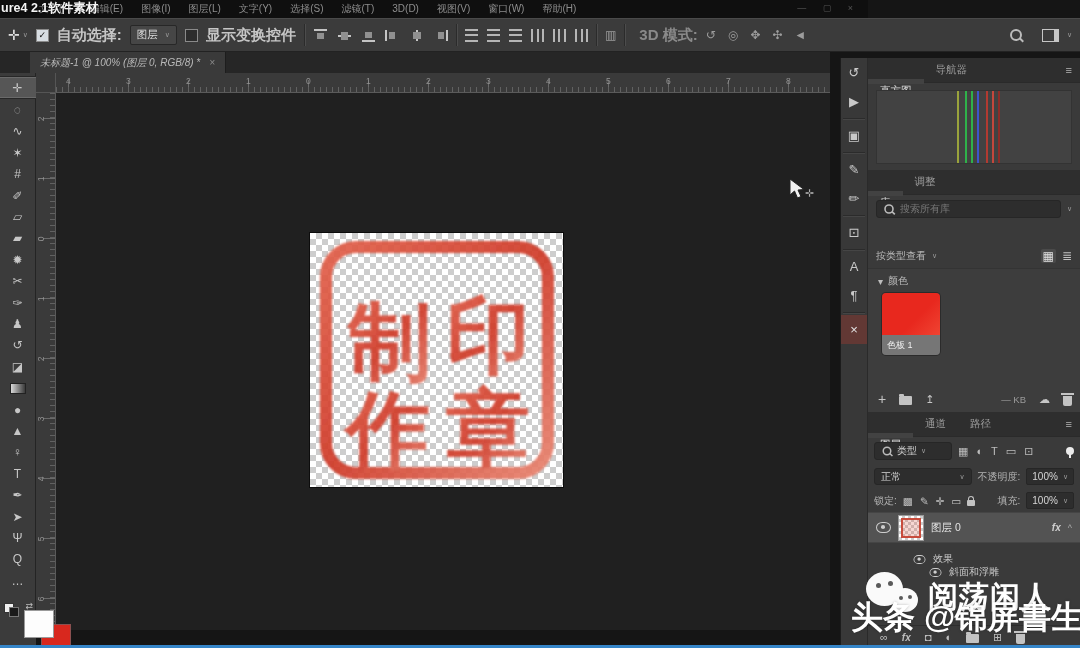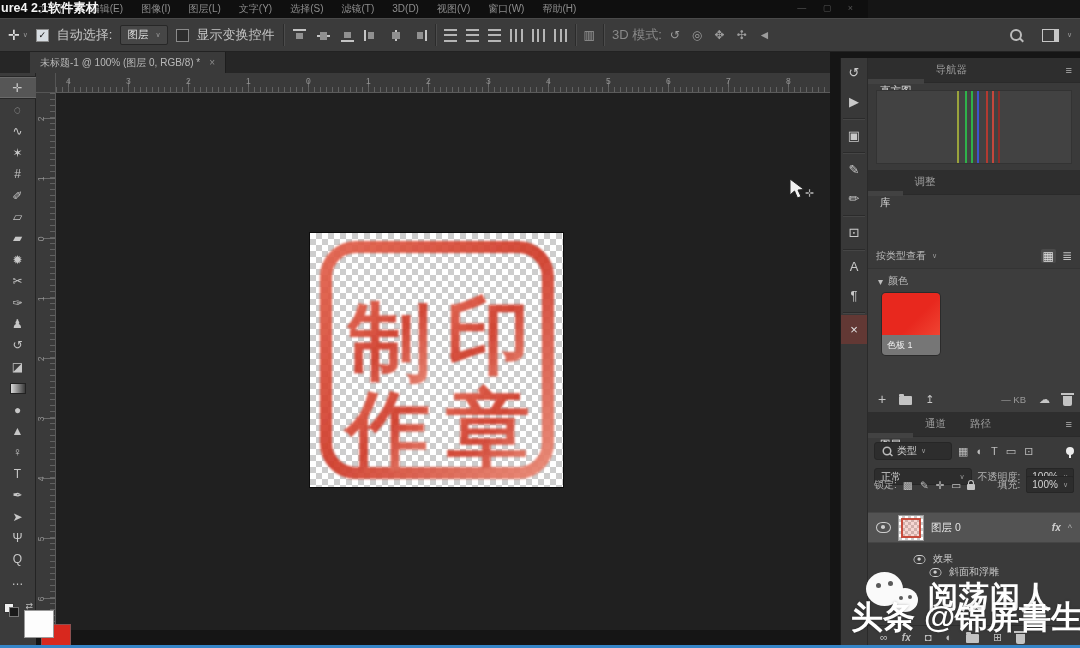--- a/index.html
+++ b/index.html
@@ -13,22 +13,22 @@
   .vidcaption{position:absolute;left:1px;top:0px;font-size:12.5px;font-weight:700;color:#f4f4f4;z-index:30;text-shadow:0 1px 2px rgba(0,0,0,.6);}
   .winctl{position:absolute;right:8px;top:3px;font-size:9px;color:#555;letter-spacing:7px;}
 
   
   .optionsbar{position:absolute;left:0;top:18px;width:1080px;height:34px;background:#3b3b3b;
      border-top:1px solid #4a4a4a;border-bottom:1px solid #222;display:flex;align-items:center;padding:0 8px;gap:8px;box-sizing:border-box;}
   .obtool{display:flex;align-items:center;gap:3px;color:#e0e0e0;font-size:14px;}
   .caret{font-size:7px;color:#999;}
   .cb{width:11px;height:11px;border:1px solid #8a8a8a;background:#2c2c2c;display:flex;align-items:center;justify-content:center;font-size:9px;color:#111;}
   .cb.on{background:#d7dde2;}
-  .oblabel{font-size:13px;color:#c6c6c6;white-space:nowrap;}
-  .oblabel.dim{color:#8a8a8a;}
+  .oblabel{font-size:15px;color:#c6c6c6;white-space:nowrap;font-weight:bold;}
+  .oblabel.dim{color:#8a8a8a;margin-left:6px;}
   .sel{height:18px;background:#464646;border:1px solid #272727;border-radius:2px;display:flex;align-items:center;padding:0 6px;gap:7px;font-size:10.5px;color:#ddd;}
   .vsep{width:1px;height:22px;background:#2b2b2b;box-shadow:1px 0 0 #4c4c4c;}
   .iconrow{display:flex;align-items:center;gap:9px;}
   .ai{width:15px;height:13px;position:relative;display:inline-block;}
   .ai::before{content:'';position:absolute;background:#c4c4c4;}
   .ai::after{content:'';position:absolute;background:#909090;}
   .ai.at::before{left:1px;right:1px;top:0;height:2px}.ai.at::after{left:4px;top:4px;width:7px;height:6px}
   .ai.avc::before{left:1px;right:1px;top:6px;height:2px}.ai.avc::after{left:4px;top:3px;width:7px;height:8px}
   .ai.ab::before{left:1px;right:1px;bottom:0;height:2px}.ai.ab::after{left:4px;bottom:4px;width:7px;height:6px}
   .ai.al::before{top:1px;bottom:1px;left:0;width:2px}.ai.al::after{left:4px;top:3px;width:6px;height:7px}
@@ -38,21 +38,21 @@
   .di.dv{background:repeating-linear-gradient(180deg,#b5b5b5 0 2px,transparent 2px 5.5px);}
   .di.dh{background:repeating-linear-gradient(90deg,#b5b5b5 0 2px,transparent 2px 5.5px);}
   .glyphico{font-size:12px;color:#9c9c9c;}
   .mag{width:8px;height:8px;border:2px solid #bbb;border-radius:50%;position:relative;display:inline-block;}
   .mag::after{content:'';position:absolute;width:5px;height:2px;background:#bbb;transform:rotate(45deg);right:-4px;bottom:-2px;}
   .wsico{width:15px;height:11px;border:1px solid #c5c5c5;position:relative;display:inline-block;}
   .wsico::after{content:'';position:absolute;right:0;top:0;width:4px;height:100%;background:#c5c5c5;}
 
   
   .tabbar{position:absolute;left:0;top:52px;width:830px;height:21px;background:#262626;border-bottom:1px solid #191919;}
-  .doctab{position:absolute;left:30px;top:0;height:21px;background:#3a3a3a;display:flex;align-items:center;gap:9px;padding:0 10px;border-right:1px solid #1d1d1d;}
+  .doctab{position:absolute;left:30px;top:0;height:21px;background:#3a3a3a;display:flex;align-items:center;gap:9px;padding:0 10px;border-right:1px solid #1d1d1d;font-style:italic;}
   .doctab .t{font-size:10px;color:#b9b9b9;white-space:nowrap;}
   .doctab .x{font-size:10px;color:#8a8a8a;}
 
   
   .toolbar{position:absolute;left:0;top:73px;width:36px;height:557px;background:#3b3b3b;border-right:1px solid #242424;box-sizing:border-box;}
   .tools{display:flex;flex-direction:column;align-items:center;padding-top:3px;}
   .tool{width:28px;height:21.4px;display:flex;align-items:center;justify-content:center;font-size:12px;color:#c7c7c7;border-radius:2px;}
   .tool.sel{background:#565656;box-shadow:inset 0 0 0 1px #6a6a6a;}
   .gradico{width:14px;height:9px;background:linear-gradient(90deg,#d8d8d8,#3a3a3a);display:inline-block;border:1px solid #222;}
   .minifb{position:absolute;left:3px;top:528px;width:30px;height:14px;}
@@ -353,20 +353,27 @@
           <div class="histline" style="left: 59.5%; background: rgb(196, 71, 60);"></div>
           <div class="histline" style="left: 62.5%; background: rgb(140, 45, 40);"></div>
         </div>
     </div>
 
     <div class="panel" style="top:112px;height:98px;">
       <div class="ptabs">
         <div class="ptab on">库</div>
         <div class="ptab">调整</div>
       </div>
+      <div class="librow" style="top:30px;">
+        <div class="field" style="flex:1;">
+          <span class="mag" style="transform:scale(.8);"></span>
+          <span class="ph">搜索所有库</span>
+        </div>
+        <span class="caret">∨</span>
+      </div>
       <div class="librow" style="top:79px;font-size:10px;color:#b8b8b8;">
         <span>按类型查看</span>
         <span class="caret">∨</span>
         <span class="flexspace"></span>
         <span style="font-size:12px;color:#e0e0e0;background:#4a4a4a;padding:0 2px;border-radius:2px;">▦</span>
         <span style="font-size:12px;color:#c0c0c0;">≣</span>
       </div>
     </div>
 
     <div class="libcontent" style="top:210px;height:144px;">
@@ -416,21 +423,21 @@
         <div class="field" style="width:112px;justify-content:space-between;color:#d5d5d5;height:17px;">
           <span>正常</span>
           <span class="caret">∨</span>
         </div>
         <span class="plabel">不透明度:</span>
         <div class="valbox">
           <span>100%</span>
           <span class="caret">∨</span>
         </div>
       </div>
-      <div class="lrow" style="top:64px;">
+      <div class="lrow" style="top:80px;">
         <span class="plabel">锁定:</span>
         <div class="iconrow" id="lockicons" style="gap:7px;font-size:10.5px;color:#c3c3c3;">
             <span>▩</span>
             <span>✎</span>
             <span>✛</span>
             <span>▭</span>
           </div>
         <span class="lockico"></span>
         <span class="flexspace"></span>
         <span class="plabel">填充:</span>

